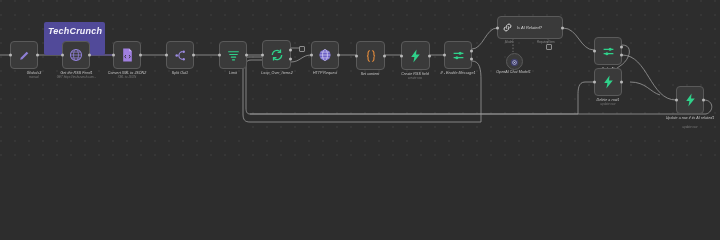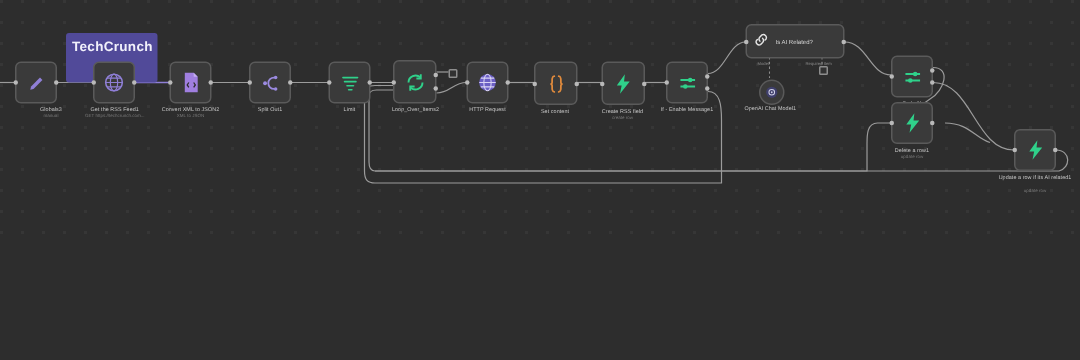--- a/index.html
+++ b/index.html
@@ -6,20 +6,21 @@
   body{
     width:720px;height:160px;overflow:hidden;
     background:#2d2d2d;
     font-family:"Liberation Sans", sans-serif;
     position:relative;
   }
   #canvas{position:absolute;inset:0;
     background:
       radial-gradient(circle at 1px 1px, rgba(255,255,255,0.045) 1px, transparent 1px) 0 0/14px 14px,
       #2d2d2d;
+    font-style: italic;
   }
   svg.wires{position:absolute;left:0;top:0;width:720px;height:160px;overflow:visible;}
   .wire{fill:none;stroke:#9b9b9b;stroke-width:0.8;}
   .wire-hl{fill:none;stroke:#8f7fd6;stroke-width:0.9;}
   .wire-dash{fill:none;stroke:#8d8d8d;stroke-width:0.7;stroke-dasharray:1.6 1.6;}
 
   .sticky{position:absolute;background:#514a99;border-radius:2px;}
   .sticky-title{position:absolute;color:#f2f1fb;font-size:9px;font-weight:bold;letter-spacing:.2px;white-space:nowrap;}
 
   .node{position:absolute;background:#3a3a3a;border:0.8px solid #5a5a5a;border-radius:4px;

